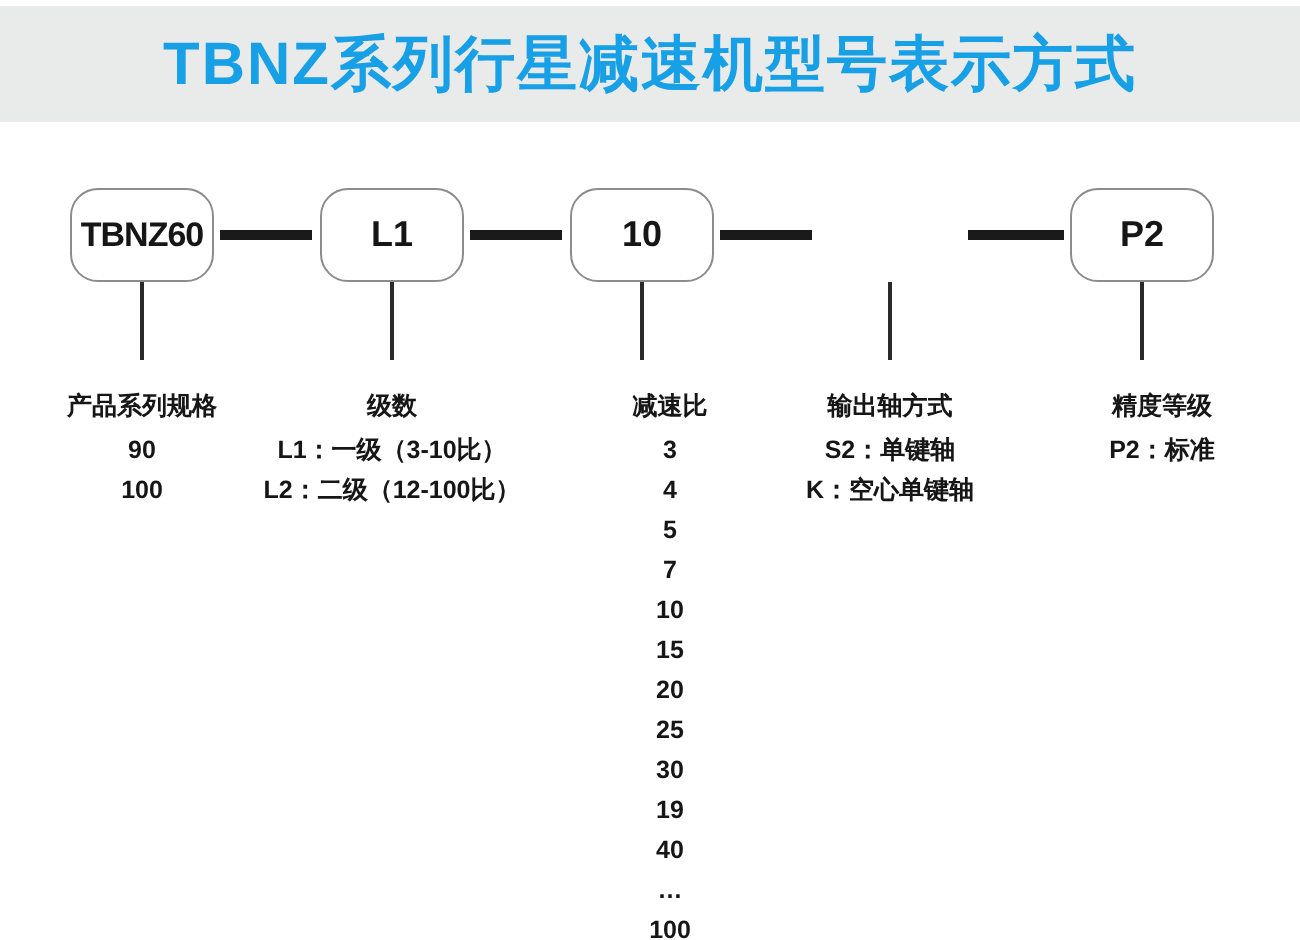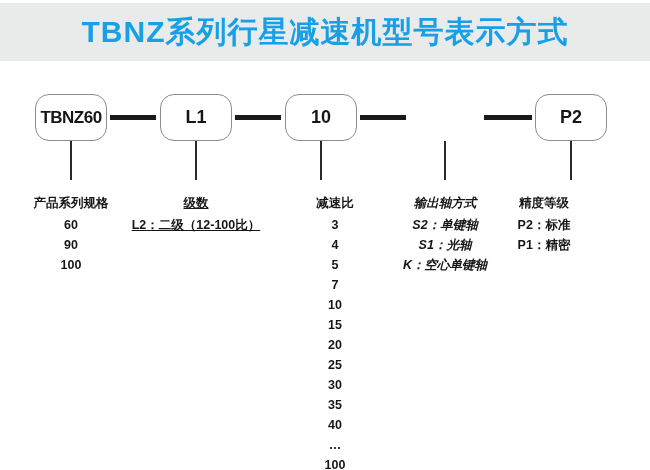--- a/index.html
+++ b/index.html
@@ -69,53 +69,51 @@
   <div class="hline" style="left:484px;width:48px;"></div>
 
   <div class="vline" style="left:70px;"></div>
   <div class="vline" style="left:195px;"></div>
   <div class="vline" style="left:320px;"></div>
   <div class="vline" style="left:444px;"></div>
   <div class="vline" style="left:570px;"></div>
 
   <div class="col" style="left:11px;width:120px;">
     <div class="col-title">产品系列规格</div>
-    <div class="opt">60</div>
     <div class="opt">90</div>
     <div class="opt">100</div>
   </div>
 
-  <div class="col" style="left:126px;width:140px;text-decoration:underline;">
+  <div class="col" style="left:126px;width:140px;">
     <div class="col-title">级数</div>
+    <div class="opt">L1：一级（3-10比）</div>
     <div class="opt">L2：二级（12-100比）</div>
   </div>
 
   <div class="col" style="left:285px;width:100px;">
     <div class="col-title">减速比</div>
     <div class="opt">3</div>
     <div class="opt">4</div>
     <div class="opt">5</div>
     <div class="opt">7</div>
     <div class="opt">10</div>
     <div class="opt">15</div>
     <div class="opt">20</div>
     <div class="opt">25</div>
     <div class="opt">30</div>
-    <div class="opt">35</div>
+    <div class="opt">19</div>
     <div class="opt">40</div>
     <div class="opt">…</div>
     <div class="opt">100</div>
   </div>
 
-  <div class="col" style="left:375px;width:140px;font-style:italic;">
+  <div class="col" style="left:375px;width:140px;">
     <div class="col-title">输出轴方式</div>
     <div class="opt">S2：单键轴</div>
-    <div class="opt">S1：光轴</div>
     <div class="opt">K：空心单键轴</div>
   </div>
 
-  <div class="col" style="left:484px;width:120px;">
+  <div class="col" style="left:521px;width:120px;">
     <div class="col-title">精度等级</div>
     <div class="opt">P2：标准</div>
-    <div class="opt">P1：精密</div>
   </div>
 
 </div>
 
 </body></html>

